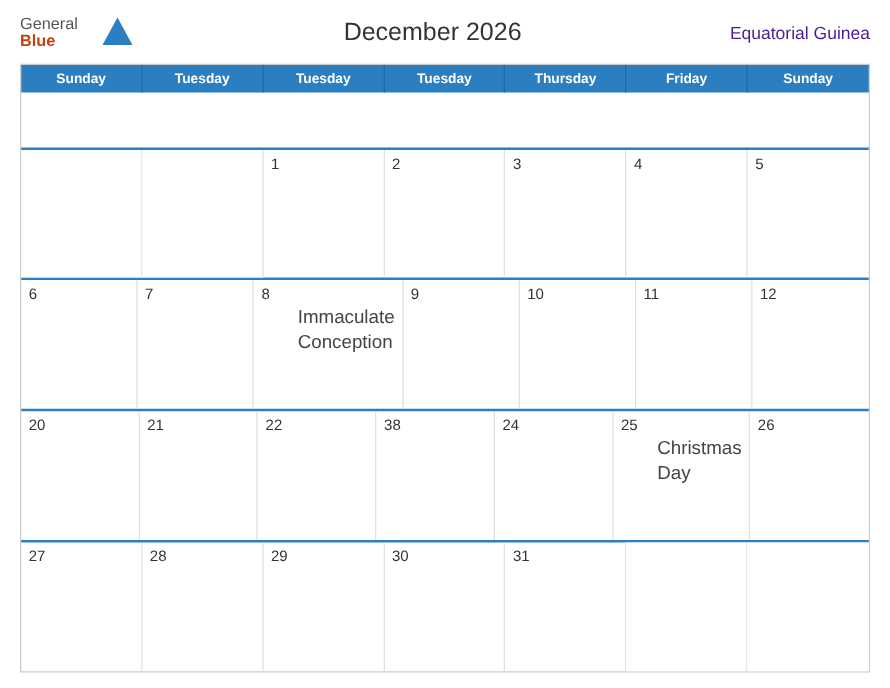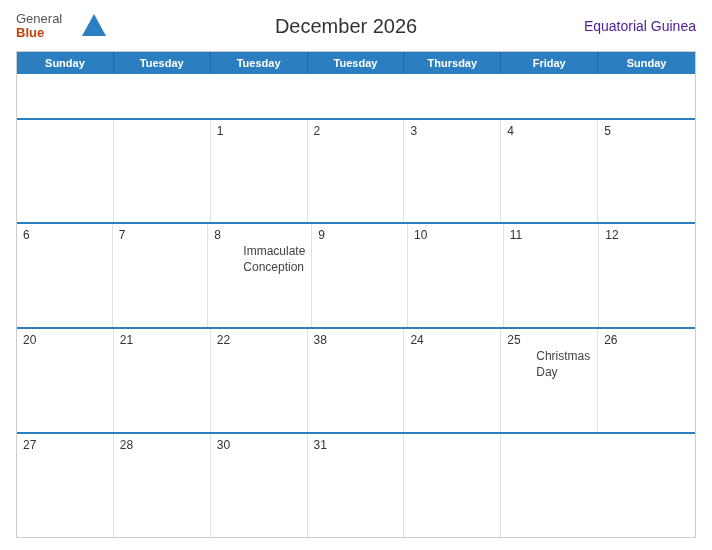--- a/index.html
+++ b/index.html
@@ -93,21 +93,21 @@
       position: relative;
     }
     .cal-cell:last-child { border-right: none; }
     .cal-cell .day-num {
       font-size: 12px;
       font-weight: normal;
       color: #333;
       display: block;
     }
     .cal-cell .event {
-      font-size: 12px;
+      font-size: 15px;
       color: #444;
       margin-top: 2px;
       line-height: 1.3;
       margin-left: 29px;
     }
     .empty { background: #fff; }
   </style>
 </head>
 <body>
 
@@ -206,20 +206,23 @@
           </div>
         </div>
         <div class="cal-row">
           <div class="cal-cell">
             <span class="day-num">27</span>
           </div>
           <div class="cal-cell">
             <span class="day-num">28</span>
           </div>
           <div class="cal-cell">
+            <span class="day-num">29</span>
+          </div>
+          <div class="cal-cell">
             <span class="day-num">30</span>
           </div>
           <div class="cal-cell">
             <span class="day-num">31</span>
           </div>
           <div class="cal-cell empty"></div>
           <div class="cal-cell empty"></div>
         </div>
       </div>
   </div>

